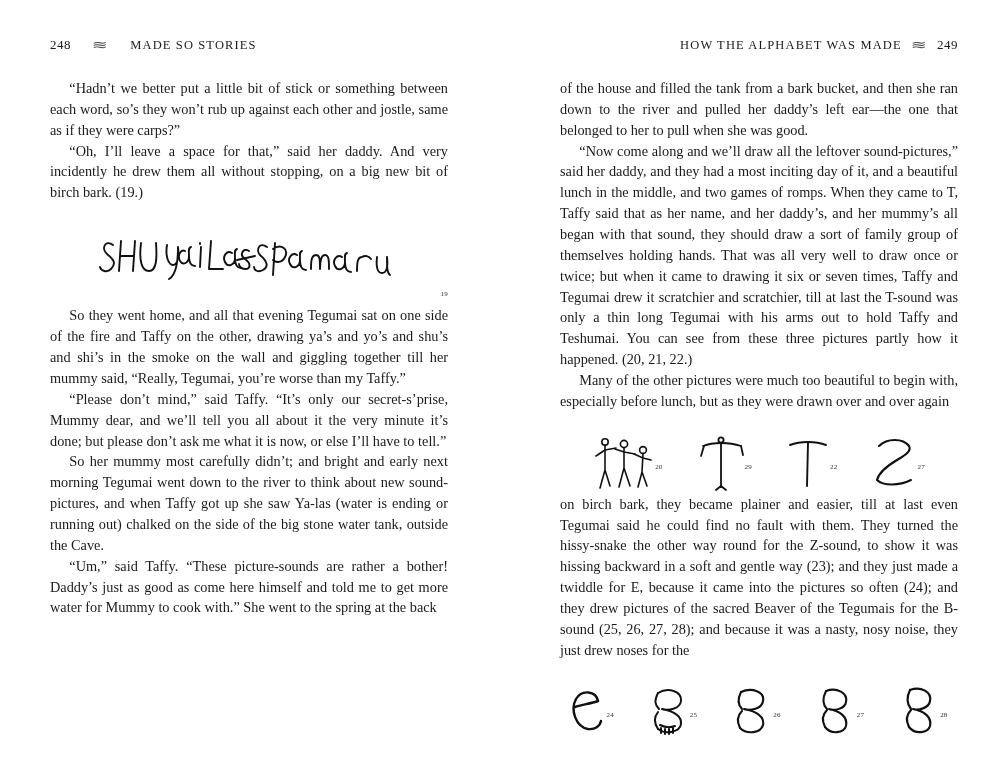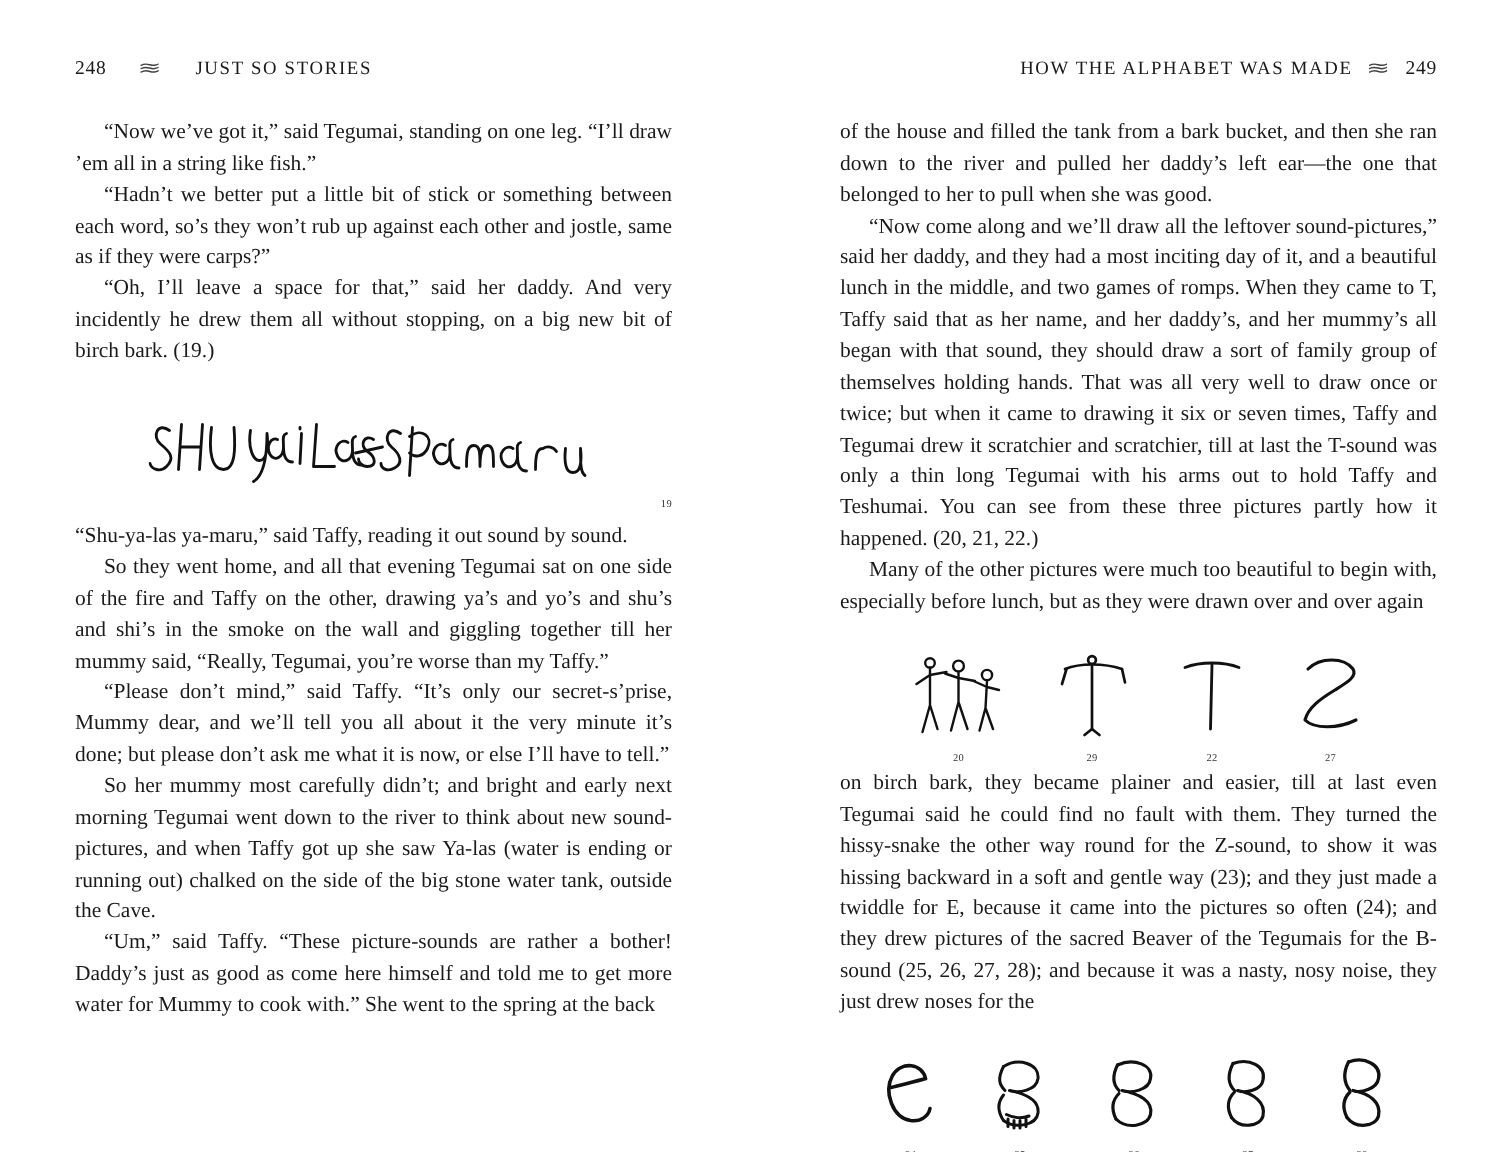--- a/index.html
+++ b/index.html
@@ -96,46 +96,45 @@
   }
   .glyph-row {
     display: flex;
     justify-content: center;
     align-items: flex-end;
     gap: 34px;
     margin: 22px 0 2px;
   }
   .glyph-cell {
     display: flex;
-    flex-direction: column;
+    flex-direction: row;
     align-items: center;
   }
   .glyph-cell .fig-num {
     margin-top: 8px;
   }
   .glyph-svg {
     display: block;
   }
   .gap-top { margin-top: 18px; }
 </style>
 </head>
 <body>
 
 <div class="spread">
 
   <div class="page page-left">
 
     <div class="running-head left">
       <span class="folio">248</span>
       <span class="head-orn">≋</span>
-      <span class="head-title">JUST SO STORIES</span>
+      <span class="head-title">MADE SO STORIES</span>
     </div>
 
     <div class="body-col">
-      <p>“Now we’ve got it,” said Tegumai, standing on one leg. “I’ll draw ’em all in a string like fish.”</p>
       <p>“Hadn’t we better put a little bit of stick or something between each word, so’s they won’t rub up against each other and jostle, same as if they were carps?”</p>
       <p>“Oh, I’ll leave a space for that,” said her daddy. And very incidently he drew them all without stopping, on a big new bit of birch bark. (19.)</p>
 
       <div class="fig fig-script">
         <svg class="glyph-svg" width="300" height="58" viewBox="0 0 300 58" style="margin:0 auto;">
           <g fill="none" stroke="#111" stroke-width="1.9" stroke-linecap="round" stroke-linejoin="round">
 
             <path d="M14 16 C6 10, 2 20, 8 25 C14 30, 18 34, 12 40 C8 44, 2 42, 1 38"></path>
 
             <path d="M22 12 L20 42 M36 12 L34 42 M21 27 L35 27"></path>
@@ -165,21 +164,20 @@
             <path d="M243 28 C238 25, 233 31, 236 37 C239 43, 246 40, 246 33 C246 28, 245 25, 248 24 M246 33 C246 39, 248 43, 252 43"></path>
 
             <path d="M258 42 C258 32, 259 28, 263 28 M263 28 C266 26, 270 27, 272 30"></path>
 
             <path d="M278 28 C277 37, 278 44, 283 44 C288 44, 289 37, 288 28 M288 28 C288 38, 288 44, 291 46"></path>
           </g>
         </svg>
         <div class="fig-num">19</div>
       </div>
 
-      <p class="noindent">“Shu-ya-las ya-maru,” said Taffy, reading it out sound by sound.</p>
       <p>So they went home, and all that evening Tegumai sat on one side of the fire and Taffy on the other, drawing ya’s and yo’s and shu’s and shi’s in the smoke on the wall and giggling together till her mummy said, “Really, Tegumai, you’re worse than my Taffy.”</p>
       <p>“Please don’t mind,” said Taffy. “It’s only our secret-s’prise, Mummy dear, and we’ll tell you all about it the very minute it’s done; but please don’t ask me what it is now, or else I’ll have to tell.”</p>
       <p>So her mummy most carefully didn’t; and bright and early next morning Tegumai went down to the river to think about new sound-pictures, and when Taffy got up she saw Ya-las (water is ending or running out) chalked on the side of the big stone water tank, outside the Cave.</p>
       <p>“Um,” said Taffy. “These picture-sounds are rather a bother! Daddy’s just as good as come here himself and told me to get more water for Mummy to cook with.” She went to the spring at the back</p>
     </div>
   </div>
 
   <div class="page page-right">
 
     <div class="running-head right">

